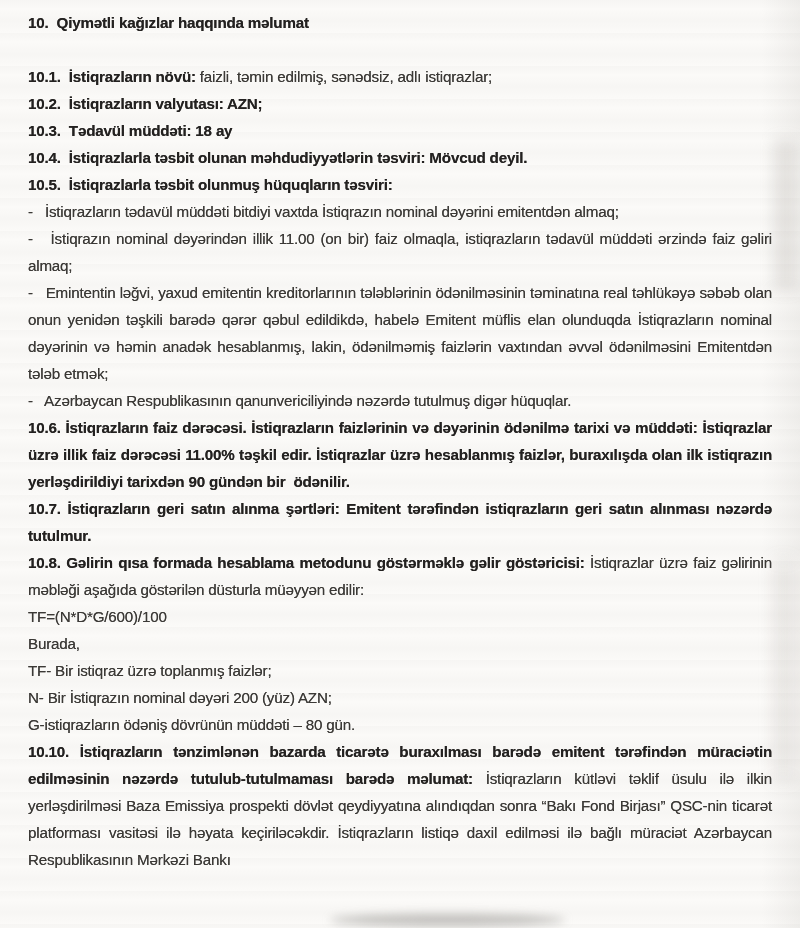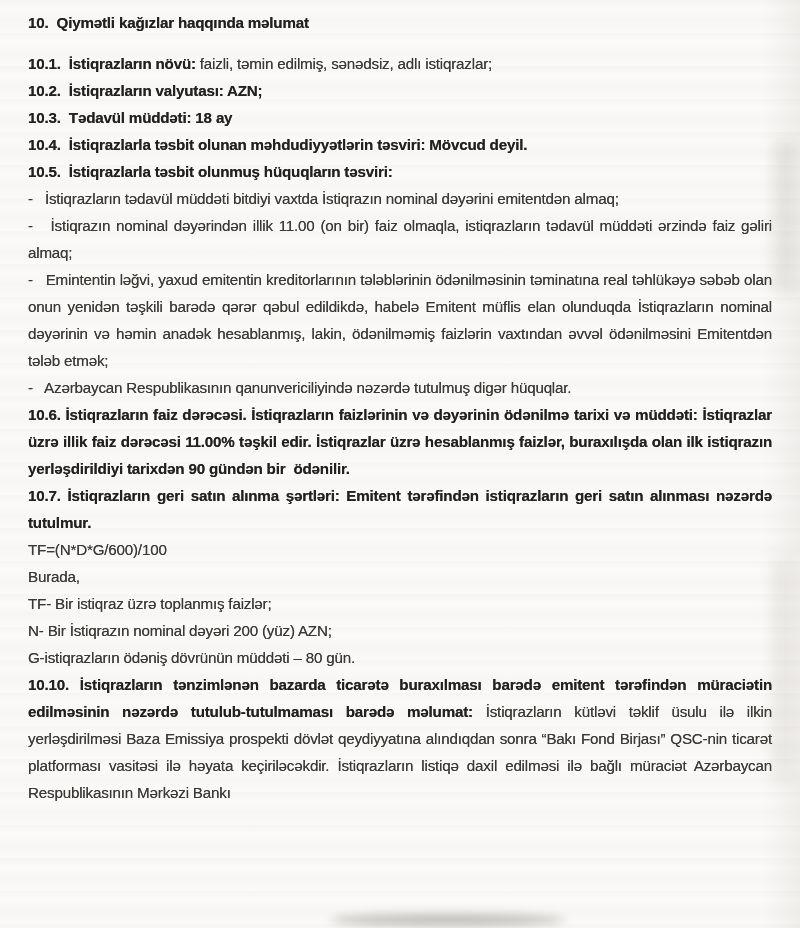--- a/index.html
+++ b/index.html
@@ -24,21 +24,21 @@
     font-size: 15.2px;
     line-height: 27px;
     letter-spacing: -0.2px;
     color: #33312e;
   }
   .para {
     margin: 0;
     text-align: justify;
     text-shadow: 0 0 0.45px rgba(50, 48, 45, 0.75);
   }
-  .para.heading { margin-bottom: 14px; }
+  .para.heading { margin-bottom: 27px; }
   .seg { color: #3b3936; }
   .seg.bold { font-weight: 700; color: #232120; }
   .artifact {
     position: absolute;
     pointer-events: none;
   }
   .artifact.bottom-smudge {
     left: 330px; top: 914px;
     width: 235px; height: 12px;
     background: rgba(125, 122, 118, 0.45);
@@ -68,20 +68,21 @@
       <p class="para item"><span class="seg bold">10.2.&nbsp; İstiqrazların valyutası: AZN;</span></p>
       <p class="para item"><span class="seg bold">10.3.&nbsp; Tədavül müddəti: 18 ay</span></p>
       <p class="para item"><span class="seg bold">10.4.&nbsp; İstiqrazlarla təsbit olunan məhdudiyyətlərin təsviri: Mövcud deyil.</span></p>
       <p class="para item"><span class="seg bold">10.5.&nbsp; İstiqrazlarla təsbit olunmuş hüquqların təsviri:</span></p>
       <p class="para bullet"><span class="seg">-&nbsp;&nbsp; İstiqrazların tədavül müddəti bitdiyi vaxtda İstiqrazın nominal dəyərini emitentdən almaq;</span></p>
       <p class="para bullet"><span class="seg">-&nbsp;&nbsp; İstiqrazın nominal dəyərindən illik 11.00 (on bir) faiz olmaqla, istiqrazların tədavül müddəti ərzində faiz gəliri almaq;</span></p>
       <p class="para bullet"><span class="seg">-&nbsp;&nbsp; Emintentin ləğvi, yaxud emitentin kreditorlarının tələblərinin ödənilməsinin təminatına real təhlükəyə səbəb olan onun yenidən təşkili barədə qərər qəbul edildikdə, habelə Emitent müflis elan olunduqda İstiqrazların nominal dəyərinin və həmin anadək hesablanmış, lakin, ödənilməmiş faizlərin vaxtından əvvəl ödənilməsini Emitentdən tələb etmək;</span></p>
       <p class="para bullet"><span class="seg">-&nbsp;&nbsp; Azərbaycan Respublikasının qanunvericiliyində nəzərdə tutulmuş digər hüquqlar.</span></p>
       <p class="para item"><span class="seg bold">10.6. İstiqrazların faiz dərəcəsi. İstiqrazların faizlərinin və dəyərinin ödənilmə tarixi və müddəti: İstiqrazlar üzrə illik faiz dərəcəsi 11.00% təşkil edir. İstiqrazlar üzrə hesablanmış faizlər, buraxılışda olan ilk istiqrazın yerləşdirildiyi tarixdən 90 gündən bir&nbsp; ödənilir.</span></p>
       <p class="para item"><span class="seg bold">10.7. İstiqrazların geri satın alınma şərtləri: Emitent tərəfindən istiqrazların geri satın alınması nəzərdə tutulmur.</span></p>
+      <p class="para item"><span class="seg bold">10.8. Gəlirin qısa formada hesablama metodunu göstərməklə gəlir göstəricisi:</span><span class="seg"> İstiqrazlar üzrə faiz gəlirinin məbləği aşağıda göstərilən düsturla müəyyən edilir:</span></p>
       <p class="para formula"><span class="seg">TF=(N*D*G/600)/100</span></p>
       <p class="para plain"><span class="seg">Burada,</span></p>
       <p class="para plain"><span class="seg">TF- Bir istiqraz üzrə toplanmış faizlər;</span></p>
       <p class="para plain"><span class="seg">N- Bir İstiqrazın nominal dəyəri 200 (yüz) AZN;</span></p>
       <p class="para plain"><span class="seg">G-istiqrazların ödəniş dövrünün müddəti – 80 gün.</span></p>
       <p class="para item"><span class="seg bold">10.10. İstiqrazların tənzimlənən bazarda ticarətə buraxılması barədə emitent tərəfindən müraciətin edilməsinin nəzərdə tutulub-tutulmaması barədə məlumat:</span><span class="seg"> İstiqrazların kütləvi təklif üsulu ilə ilkin yerləşdirilməsi Baza Emissiya prospekti dövlət qeydiyyatına alındıqdan sonra “Bakı Fond Birjası” QSC-nin ticarət platforması vasitəsi ilə həyata keçiriləcəkdir. İstiqrazların listiqə daxil edilməsi ilə bağlı müraciət Azərbaycan Respublikasının Mərkəzi Bankı</span></p>
     </div>
   <div class="artifact right-blotch-1"></div>
   <div class="artifact right-blotch-2"></div>
   <div class="artifact bottom-smudge"></div>

